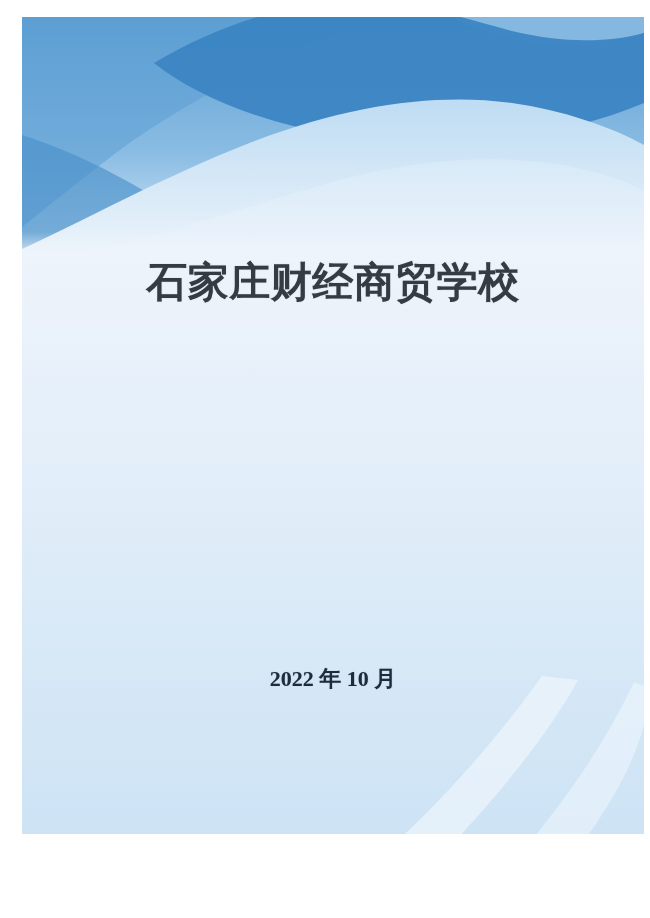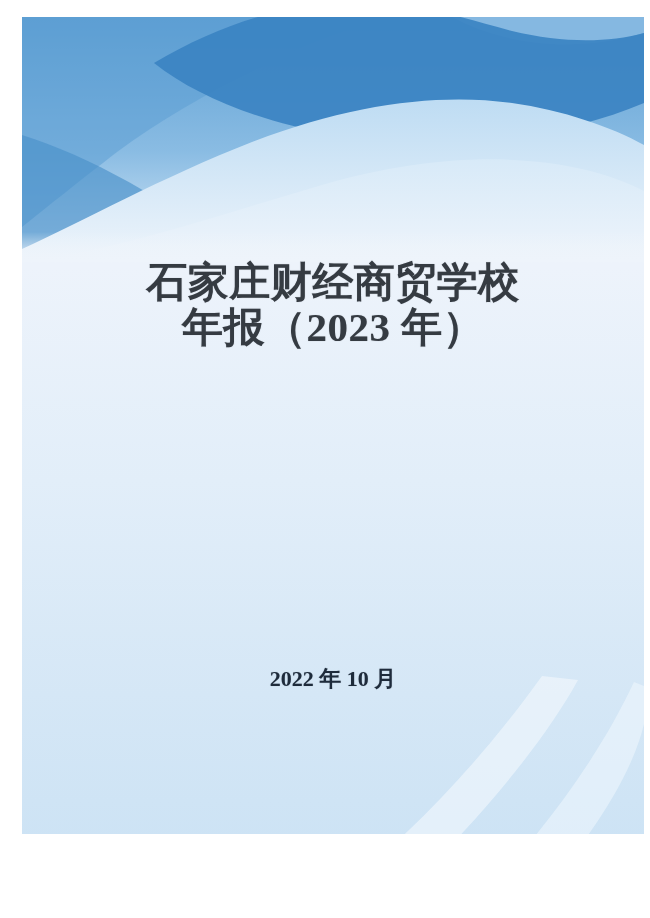--- a/index.html
+++ b/index.html
@@ -121,18 +121,17 @@
       <path d="M612,6 C575,85 515,165 448,232 L505,232 C565,170 610,100 622,48 L622,10 Z" fill="#f0f7fd" opacity="0.55"></path>
       <path d="M0,232 L0,228 C170,165 390,148 622,194 L622,232 Z" fill="#b3d5f0" opacity="0.85"></path>
       <path d="M70,232 C260,186 470,194 622,222 L622,232 Z" fill="#9cc9ec" opacity="0.9"></path>
       <path d="M0,232 C80,212 170,202 255,202 L262,208 C180,210 85,222 0,232 Z" fill="#eff6fc" opacity="0.8"></path>
       <path d="M103,218 C190,177 300,161 405,170 C495,178 570,197 622,214
                L622,242 C556,217 470,200 385,196 C272,191 172,200 103,218 Z" fill="url(#gArc)"></path>
     </svg>
 
     <div class="title-block">
       <div class="title-line">石家庄财经商贸学校</div>
-      <div class="title-line">年报（2023 年）</div>
     </div>
 
     <div class="date-line">2022 年 10 月</div>
   </div>
 </div>
 
 </body></html>

